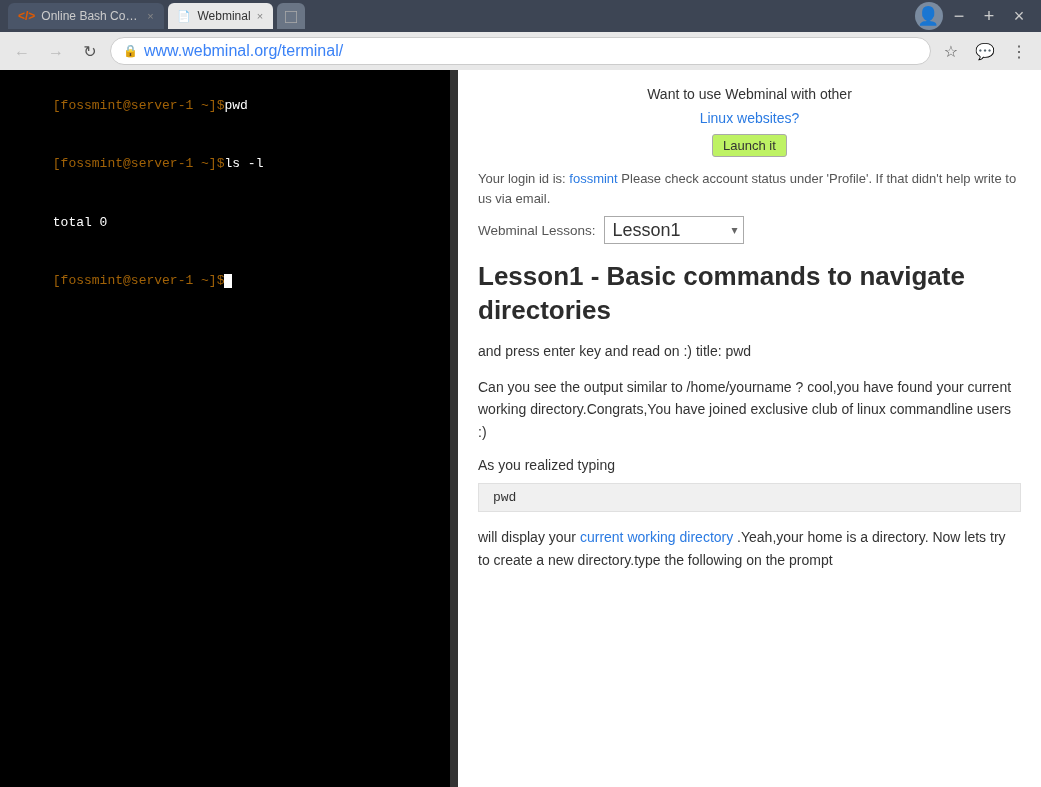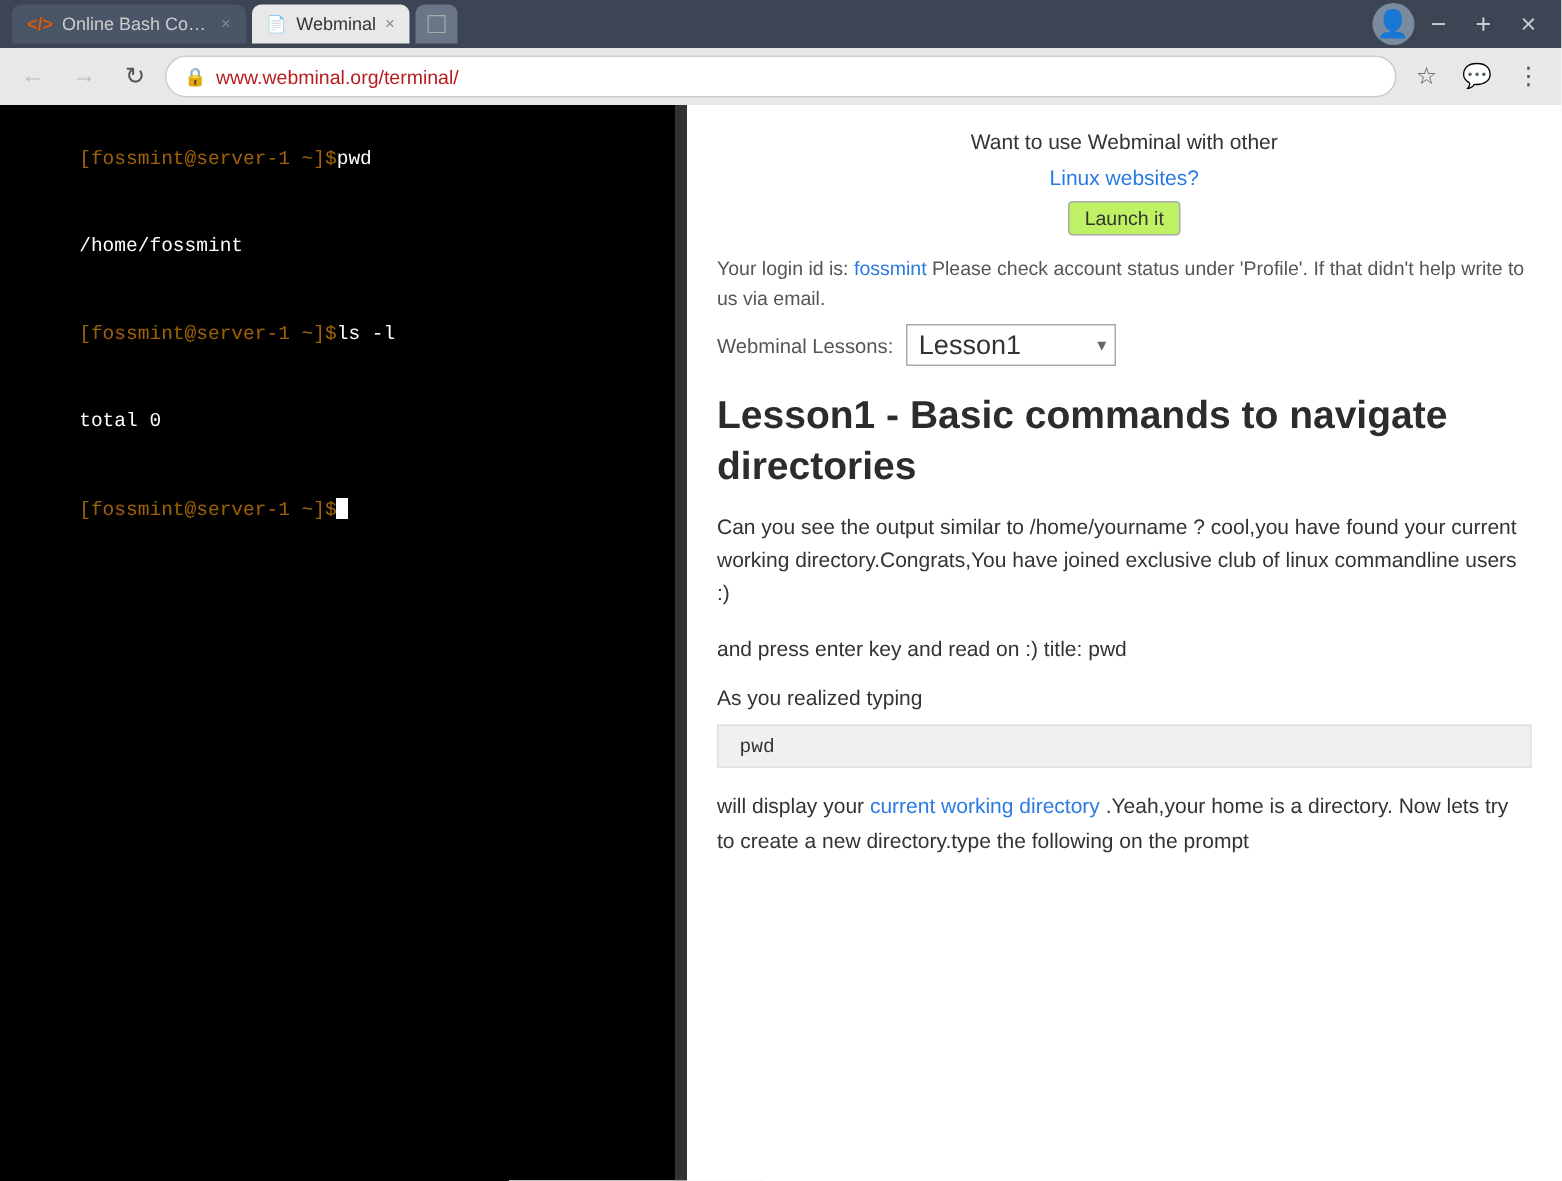--- a/index.html
+++ b/index.html
@@ -93,22 +93,22 @@
       padding: 0 12px;
       gap: 6px;
     }
 
     .address-bar .lock-icon {
       color: #555;
       font-size: 12px;
     }
 
     .address-text {
-      font-size: 13px;
-      color: #b91c1c;
+      font-size: 16px;
+      color: #3b82f6;
       flex: 1;
     }
 
     .nav-action-btn {
       width: 28px;
       height: 28px;
       display: flex;
       align-items: center;
       justify-content: center;
       color: #555;
@@ -395,23 +395,20 @@
 
 </div>
 
 <div class="content-area">
 
   <div class="terminal-panel">
     <div class="terminal-line">
       <span class="prompt">[fossmint@server-1 ~]$</span><span class="cmd">pwd</span>
     </div>
     <div class="terminal-line">
-      <span class="output">/home/fossmint</span>
-    </div>
-    <div class="terminal-line">
       <span class="prompt">[fossmint@server-1 ~]$</span><span class="cmd">ls -l</span>
     </div>
     <div class="terminal-line">
       <span class="output">total 0</span>
     </div>
     <div class="terminal-line">
       <span class="prompt">[fossmint@server-1 ~]$</span><span class="cursor"></span>
     </div>
     <div class="terminal-scroll"></div>
   </div>
@@ -438,23 +435,23 @@
         <select class="lessons-select">
           <option>Lesson1</option>
         </select>
       </div>
     </div>
 
     <h1 class="lesson-title">Lesson1 - Basic commands to navigate directories</h1>
 
 
 
+    <p class="text-para">and press enter key and read on :) title: pwd</p>
+
     <p class="text-para">Can you see the output similar to /home/yourname ? cool,you have found your current working directory.Congrats,You have joined exclusive club of linux commandline users :)</p>
-
-    <p class="text-para">and press enter key and read on :) title: pwd</p>
 
     <p class="simply-type">As you realized typing</p>
 
     <code class="code-inline">pwd</code>
 
     <p class="text-para">
       <span>will display your</span>
       <a href="#" style="color:#2a7ae2;">current working directory</a>
       <span>.Yeah,your home is a directory. Now lets try to create a new directory.type the following on the prompt</span>
     </p>

